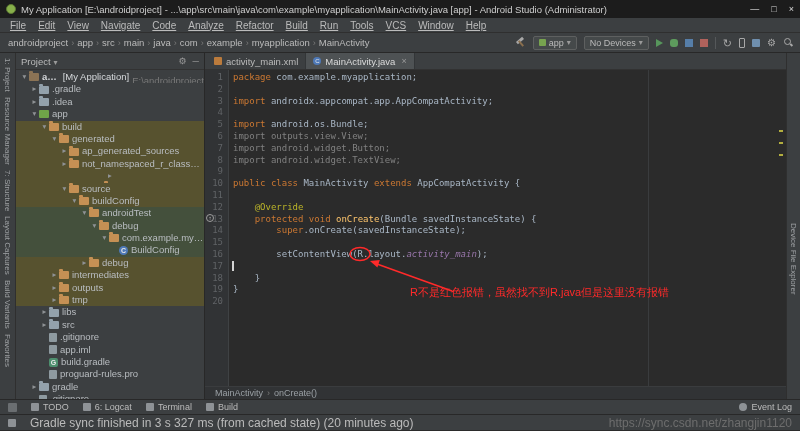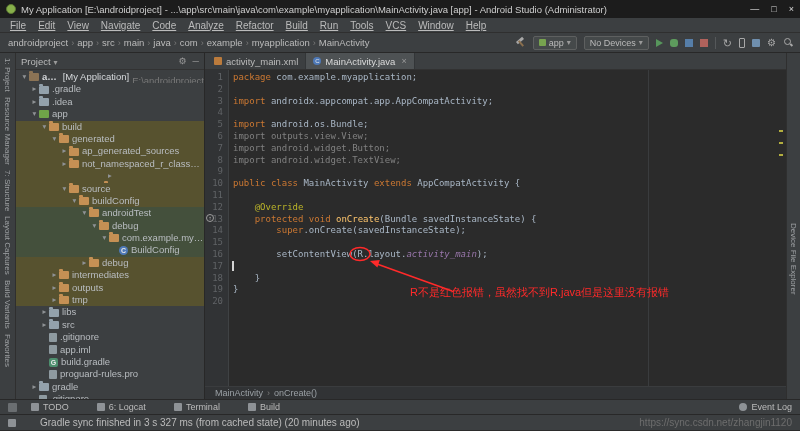--- a/index.html
+++ b/index.html
@@ -139,30 +139,30 @@
   
   .annotation-text { position:absolute; left:410px; top:285px; color:#ff2a2a;
                      font-size:11px; z-index:30; white-space:nowrap; }
   .annotation-overlay { position:absolute; left:0; top:0; width:800px; height:431px;
                         pointer-events:none; z-index:29; }
 
   
   .bottom-bar { height:15px; background:#3c3f41; border-top:1px solid #282828;
                 display:flex; align-items:center; padding:0 8px; gap:14px;
                 font-size:9px; color:#bbbbbb; }
-  .bb-items { display:flex; gap:28px; align-items:center; }
+  .bb-items { display:flex; gap:14px; align-items:center; }
   .bb-item { display:flex; align-items:center; gap:4px; }
   .mini-icon { width:8px; height:8px; background:#8e9296; border-radius:1px; display:inline-block; }
   .mini-icon.balloon { border-radius:50%; }
   .switcher-icon { width:9px; height:9px; background:#6a6e71; border-radius:1px; }
   .bb-right { margin-left:auto; display:flex; align-items:center; gap:4px; }
 
   .status-bar { height:16px; background:#3c3f41; border-top:1px solid #282828;
-                display:flex; align-items:center; padding:0 8px; gap:24px;
-                font-size:10px; color:#bbbbbb; }
+                display:flex; align-items:center; padding:0 8px; gap:14px;
+                font-size:12px; color:#bbbbbb; }
   .watermark { margin-left:auto; color:#6d6d6d; }
 </style>
 </head>
 <body>
 
 <div class="window">
 
   <div class="title-bar">
     <span class="as-logo"></span>
     <span class="title-text">My Application [E:\androidproject] - ...\app\src\main\java\com\example\myapplication\MainActivity.java [app] - Android Studio (Administrator)</span>

